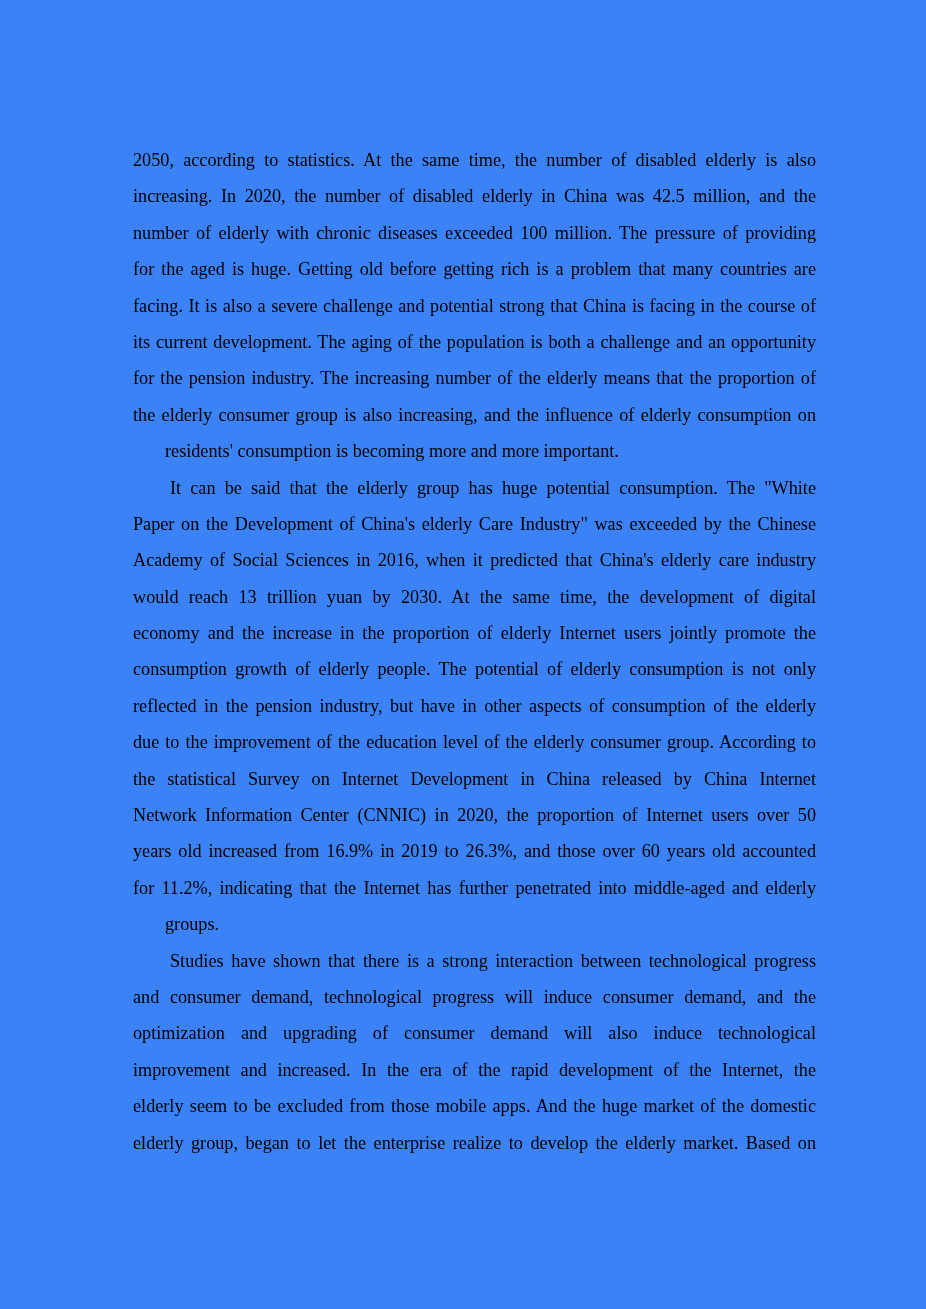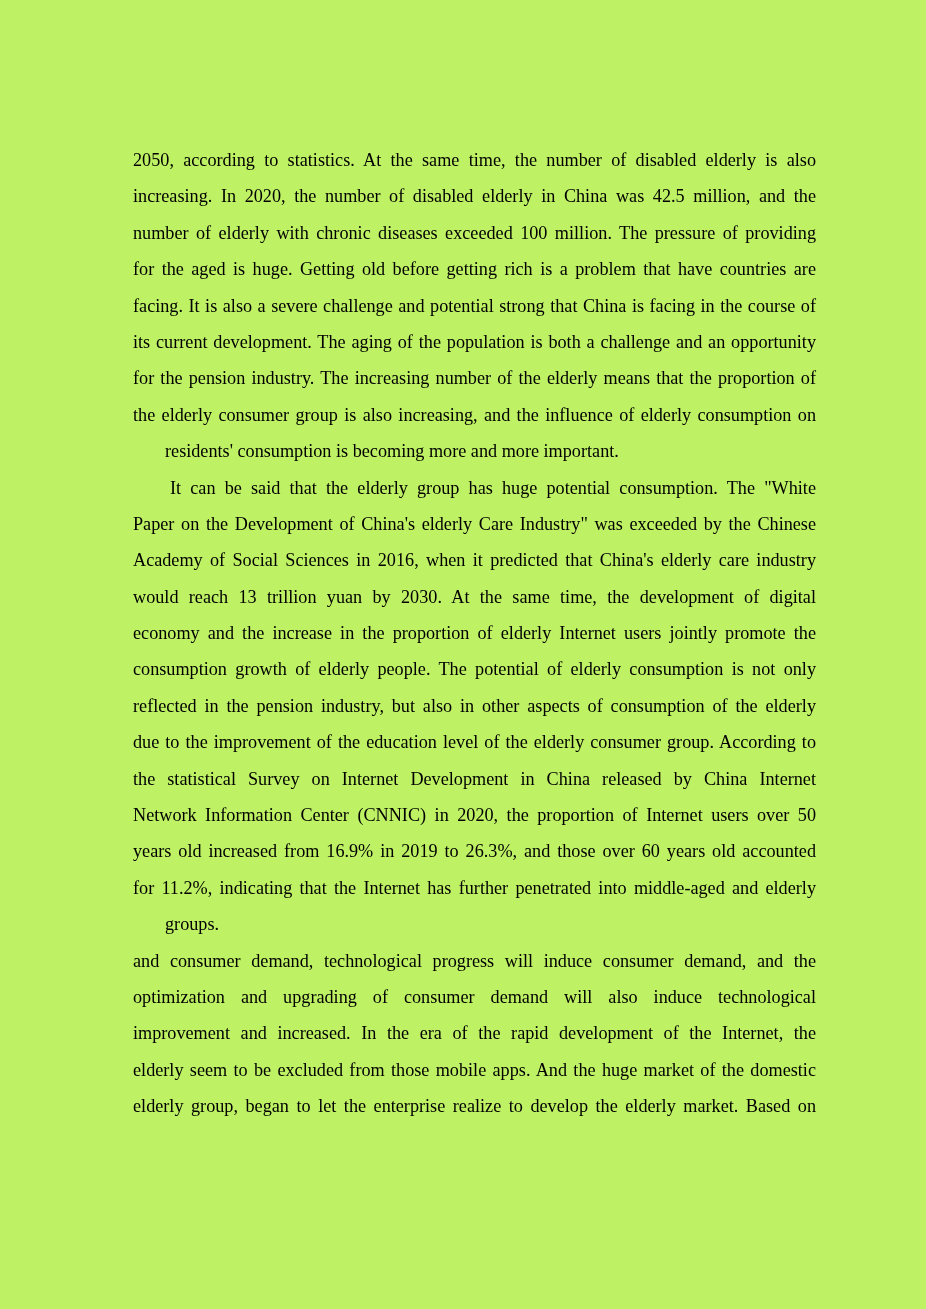--- a/index.html
+++ b/index.html
@@ -1,19 +1,19 @@
 <!DOCTYPE html>
 <html><head>
 <meta charset="utf-8">
 <style>
   html, body { margin: 0; padding: 0; background: #ffffff; }
   body { width: 926px; height: 1309px; position: relative; overflow: hidden; }
   .page {
     position: absolute; left: 0; top: 0; width: 926px; height: 1309px;
-    background: #bef264;
+    background: #3b82f6;
   }
   .text-block {
     position: absolute; left: 133px; top: 142px; width: 683px;
     font-family: "Liberation Serif", "DejaVu Serif", serif;
     font-size: 18.2px; color: #000000;
   }
   .line {
     height: 36.4px; line-height: 36.4px; white-space: nowrap;
     text-align: justify; text-align-last: justify;
   }
@@ -23,45 +23,46 @@
 </head>
 <body>
 
 <div class="page">
   <div class="text-block">
 
     <div>
       <div class="line">2050, according to statistics. At the same time, the number of disabled elderly is also</div>
       <div class="line">increasing. In 2020, the number of disabled elderly in China was 42.5 million, and the</div>
       <div class="line">number of elderly with chronic diseases exceeded 100 million. The pressure of providing</div>
-      <div class="line">for the aged is huge. Getting old before getting rich is a problem that have countries are</div>
+      <div class="line">for the aged is huge. Getting old before getting rich is a problem that many countries are</div>
       <div class="line">facing. It is also a severe challenge and potential strong that China is facing in the course of</div>
       <div class="line">its current development. The aging of the population is both a challenge and an opportunity</div>
       <div class="line">for the pension industry. The increasing number of the elderly means that the proportion of</div>
       <div class="line">the elderly consumer group is also increasing, and the influence of elderly consumption on</div>
       <div class="line last">residents' consumption is becoming more and more important.</div>
     </div>
 
     <div>
       <div class="line indent">It can be said that the elderly group has huge potential consumption. The "White</div>
       <div class="line">Paper on the Development of China's elderly Care Industry" was exceeded by the Chinese</div>
       <div class="line">Academy of Social Sciences in 2016, when it predicted that China's elderly care industry</div>
       <div class="line">would reach 13 trillion yuan by 2030. At the same time, the development of digital</div>
       <div class="line">economy and the increase in the proportion of elderly Internet users jointly promote the</div>
       <div class="line">consumption growth of elderly people. The potential of elderly consumption is not only</div>
-      <div class="line">reflected in the pension industry, but also in other aspects of consumption of the elderly</div>
+      <div class="line">reflected in the pension industry, but have in other aspects of consumption of the elderly</div>
       <div class="line">due to the improvement of the education level of the elderly consumer group. According to</div>
       <div class="line">the statistical Survey on Internet Development in China released by China Internet</div>
       <div class="line">Network Information Center (CNNIC) in 2020, the proportion of Internet users over 50</div>
       <div class="line">years old increased from 16.9% in 2019 to 26.3%, and those over 60 years old accounted</div>
       <div class="line">for 11.2%, indicating that the Internet has further penetrated into middle-aged and elderly</div>
       <div class="line last">groups.</div>
     </div>
 
     <div>
+      <div class="line indent">Studies have shown that there is a strong interaction between technological progress</div>
       <div class="line">and consumer demand, technological progress will induce consumer demand, and the</div>
       <div class="line">optimization and upgrading of consumer demand will also induce technological</div>
       <div class="line">improvement and increased. In the era of the rapid development of the Internet, the</div>
       <div class="line">elderly seem to be excluded from those mobile apps. And the huge market of the domestic</div>
       <div class="line">elderly group, began to let the enterprise realize to develop the elderly market. Based on</div>
     </div>
 
   </div>
 </div>
 

